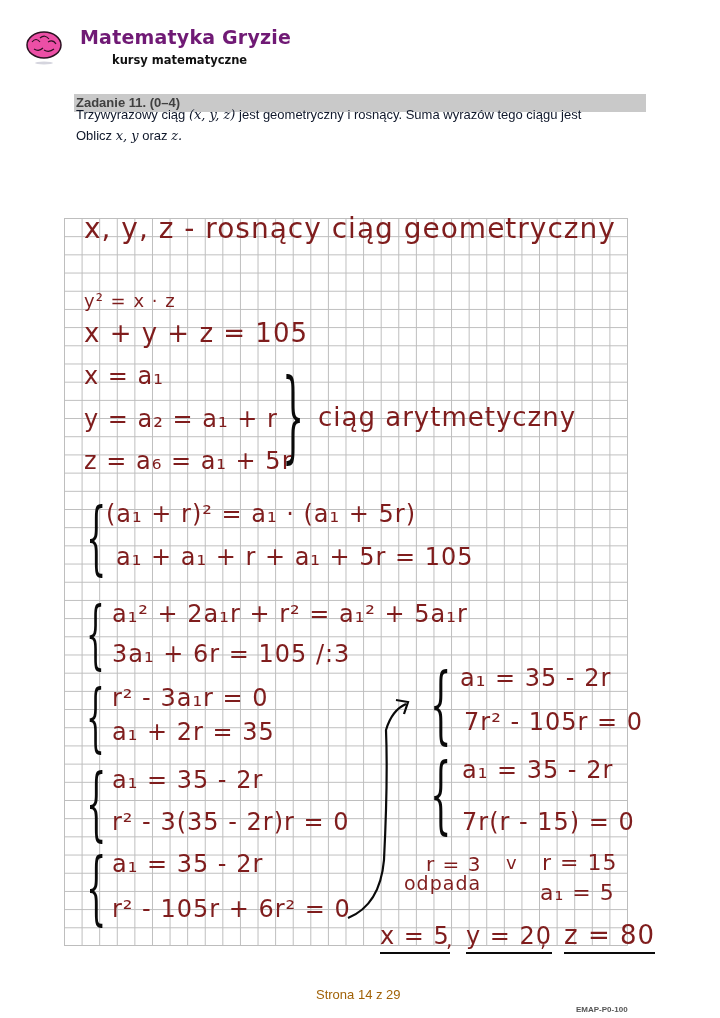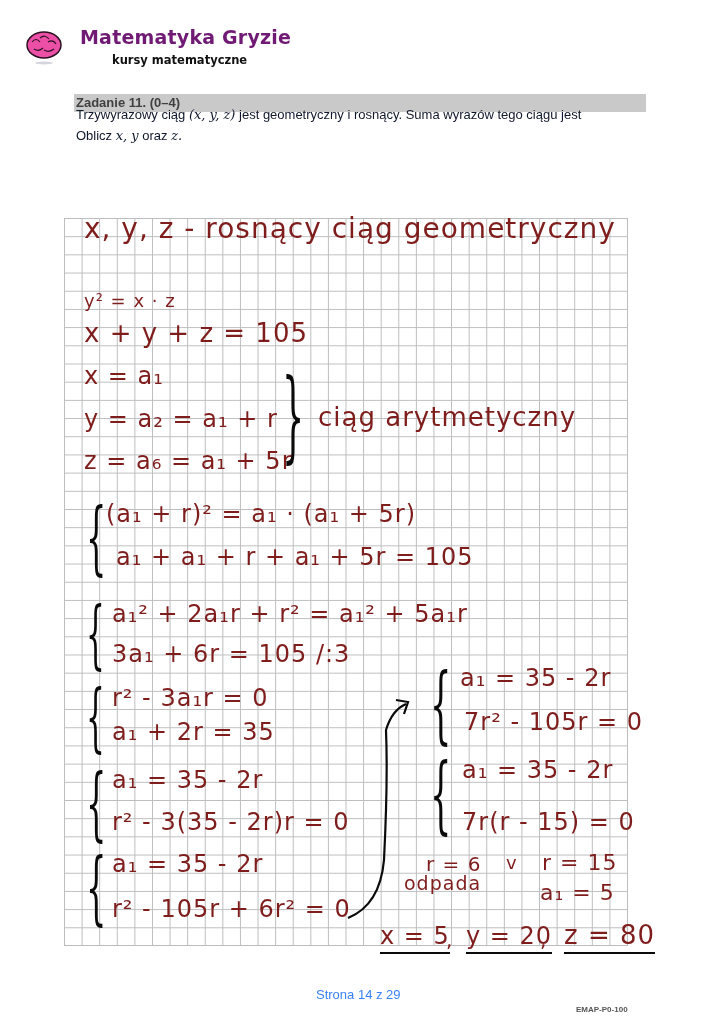--- a/index.html
+++ b/index.html
@@ -10,21 +10,21 @@
   .task-bar{position:absolute;left:74px;top:94px;width:572px;height:18px;background:#c9c9c9;}
   .task-title{position:absolute;left:76px;top:95px;font-weight:bold;font-size:13px;color:#404040;}
   .task-body{position:absolute;left:76px;top:104px;width:580px;font-size:13px;line-height:21px;color:#0f172a;}
   .task-body i{font-family:"DejaVu Serif",serif;font-style:italic;}
   .grid{position:absolute;left:64px;top:218px;width:563px;height:727px;
     background-image:linear-gradient(#bdbdbd 1px,transparent 1px),linear-gradient(90deg,#bdbdbd 1px,transparent 1px);
     background-size:17.6px 18.2px;border-right:1px solid #bdbdbd;border-bottom:1px solid #bdbdbd;}
   .hw{position:absolute;font-family:"DejaVu Sans",sans-serif;color:#7f1d1d;white-space:nowrap;font-weight:normal;letter-spacing:1px;}
   .brace{position:absolute;font-family:"DejaVu Serif",serif;color:#0a0a0a;line-height:1;}
   .ul{border-bottom:2px solid #0a0a0a;padding-bottom:2px;}
-  .footer{position:absolute;left:316px;top:987px;font-size:13px;color:#3b82f6;}
+  .footer{position:absolute;left:316px;top:987px;font-size:13px;color:#a16207;}
   .code{position:absolute;left:576px;top:1005px;font-size:8px;color:#555;font-weight:bold;}
   svg.arrow{position:absolute;left:340px;top:690px;}
 </style>
 </head>
 <body>
 
 <svg class="logo" viewBox="0 0 40 40">
   <ellipse cx="20" cy="19" rx="17" ry="13" fill="#ec4fa6" stroke="#2a1020" stroke-width="1.5"></ellipse>
   <path d="M8 16 q4-5 8 0 M16 12 q5-4 9 1 M24 16 q5-3 8 2 M10 23 q5 3 9-1 M20 24 q5 3 10-1" fill="none" stroke="#2a1020" stroke-width="1.2"></path>
   <ellipse cx="20" cy="37" rx="9" ry="1.5" fill="#d5d5de"></ellipse>
@@ -76,21 +76,21 @@
 </svg>
 
 <div class="brace" style="left:430px;top:662px;font-size:84px;transform:scaleX(0.4);transform-origin:left top;">{</div>
 <div class="hw" style="left:460px;top:664px;font-size:24px;">a₁ = 35 - 2r</div>
 <div class="hw" style="left:464px;top:708px;font-size:24px;">7r² - 105r = 0</div>
 
 <div class="brace" style="left:430px;top:752px;font-size:84px;transform:scaleX(0.4);transform-origin:left top;">{</div>
 <div class="hw" style="left:462px;top:756px;font-size:24px;">a₁ = 35 - 2r</div>
 <div class="hw" style="left:462px;top:808px;font-size:24px;">7r(r - 15) = 0</div>
 
-<div class="hw" style="left:426px;top:852px;font-size:20px;">r = 6</div>
+<div class="hw" style="left:426px;top:852px;font-size:20px;">r = 3</div>
 <div class="hw" style="left:506px;top:852px;font-size:18px;">v</div>
 <div class="hw" style="left:542px;top:850px;font-size:22px;">r = 15</div>
 <div class="hw" style="left:404px;top:872px;font-size:19px;">odpada</div>
 <div class="hw" style="left:540px;top:880px;font-size:22px;">a₁ = 5</div>
 
 <div class="hw" style="left:380px;top:922px;font-size:24px;"><span class="ul">x = 5</span></div>
 <div class="hw" style="left:446px;top:928px;font-size:20px;">,</div>
 <div class="hw" style="left:466px;top:922px;font-size:24px;"><span class="ul">y = 20</span></div>
 <div class="hw" style="left:540px;top:928px;font-size:20px;">,</div>
 <div class="hw" style="left:564px;top:920px;font-size:26px;"><span class="ul">z = 80</span></div>

